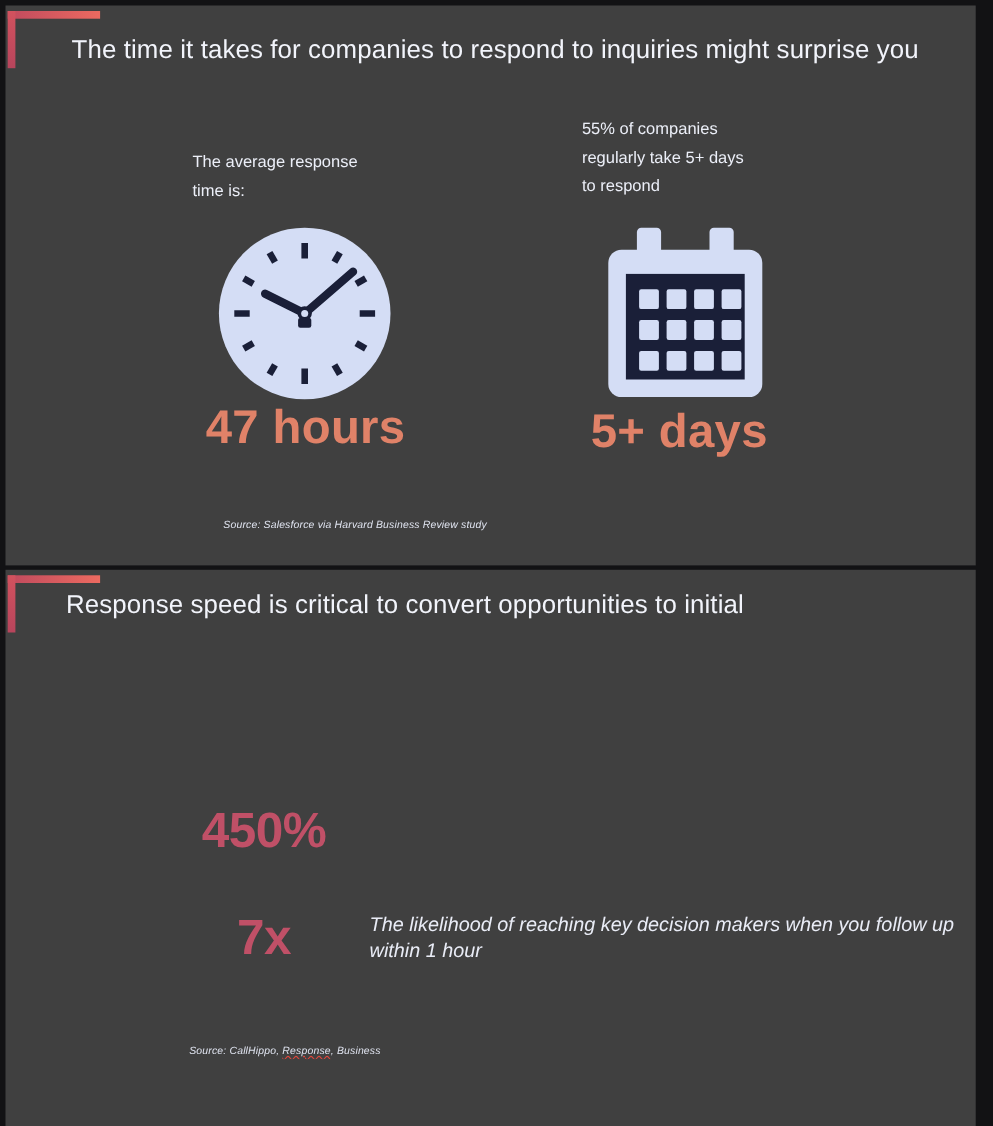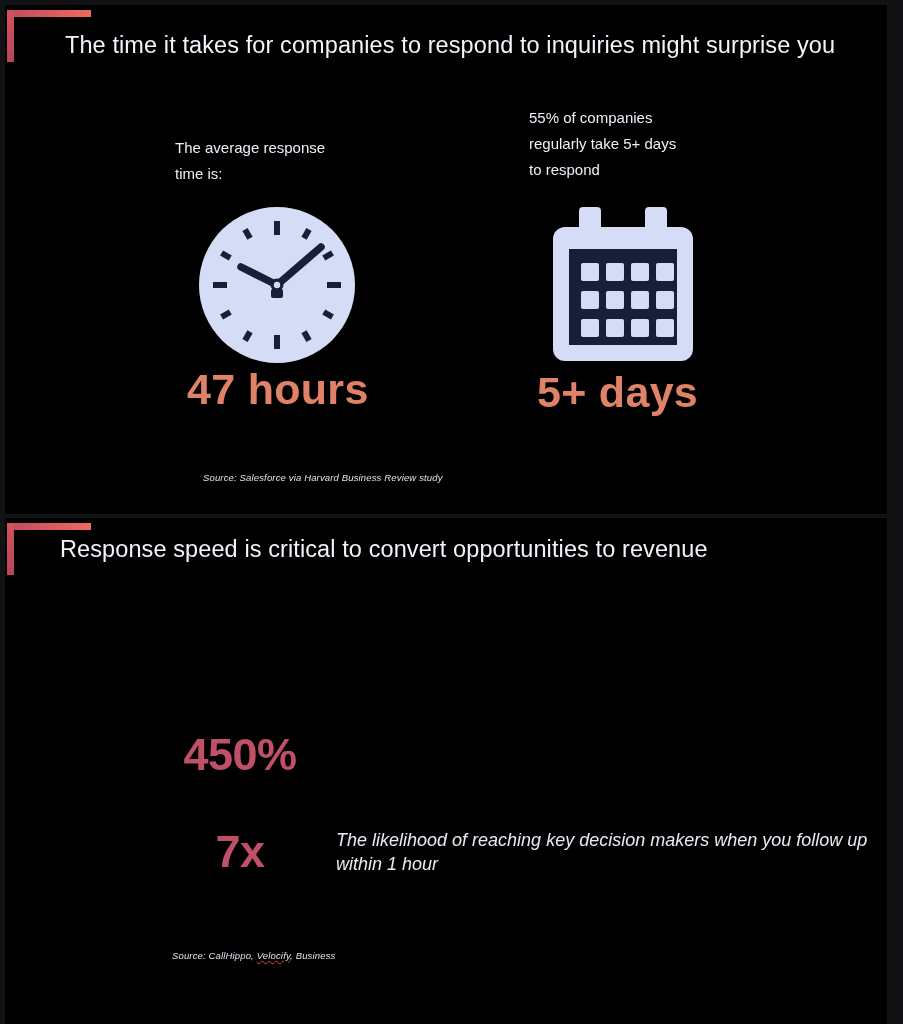--- a/index.html
+++ b/index.html
@@ -19,21 +19,21 @@
     height: 1024px;
     background: #121214;
     box-sizing: border-box;
   }
 
   
   .section {
     position: absolute;
     left: 5px;
     right: 16px;
-    background: #000000;
+    background: #404040;
     overflow: hidden;
     text-decoration: underline;
   }
   #section-top    { top: 5px;   height: 509px; }
   #section-bottom { top: 518px; height: 506px; }
 
   
   .bracket {
     position: absolute;
     left: 2px;
@@ -228,29 +228,29 @@
   </div>
 
   <div class="section" id="section-bottom">
 
     <div class="bracket">
       <div class="arm-h"></div>
       <div class="arm-v"></div>
     </div>
   </div>
 
-  <div class="section-title" id="title-bottom">Response speed is critical to convert opportunities to revenue</div>
+  <div class="section-title" id="title-bottom">Response speed is critical to convert opportunities to initial</div>
 
 
   <div class="stat-row" id="stat-row-1">
     <div class="stat-value">450%</div>
   </div>
 
   <div class="stat-row" id="stat-row-2">
     <div class="stat-value">7x</div>
     <div class="stat-desc">The likelihood of reaching key decision makers when you follow up within 1 hour</div>
   </div>
 
   <div class="source-line" id="source-bottom">
-    <span>Source: CallHippo, </span><span class="misspelled">Velocify</span><span>, Business</span>
+    <span>Source: CallHippo, </span><span class="misspelled">Response</span><span>, Business</span>
   </div>
 
 </div>
 
 </body></html>

